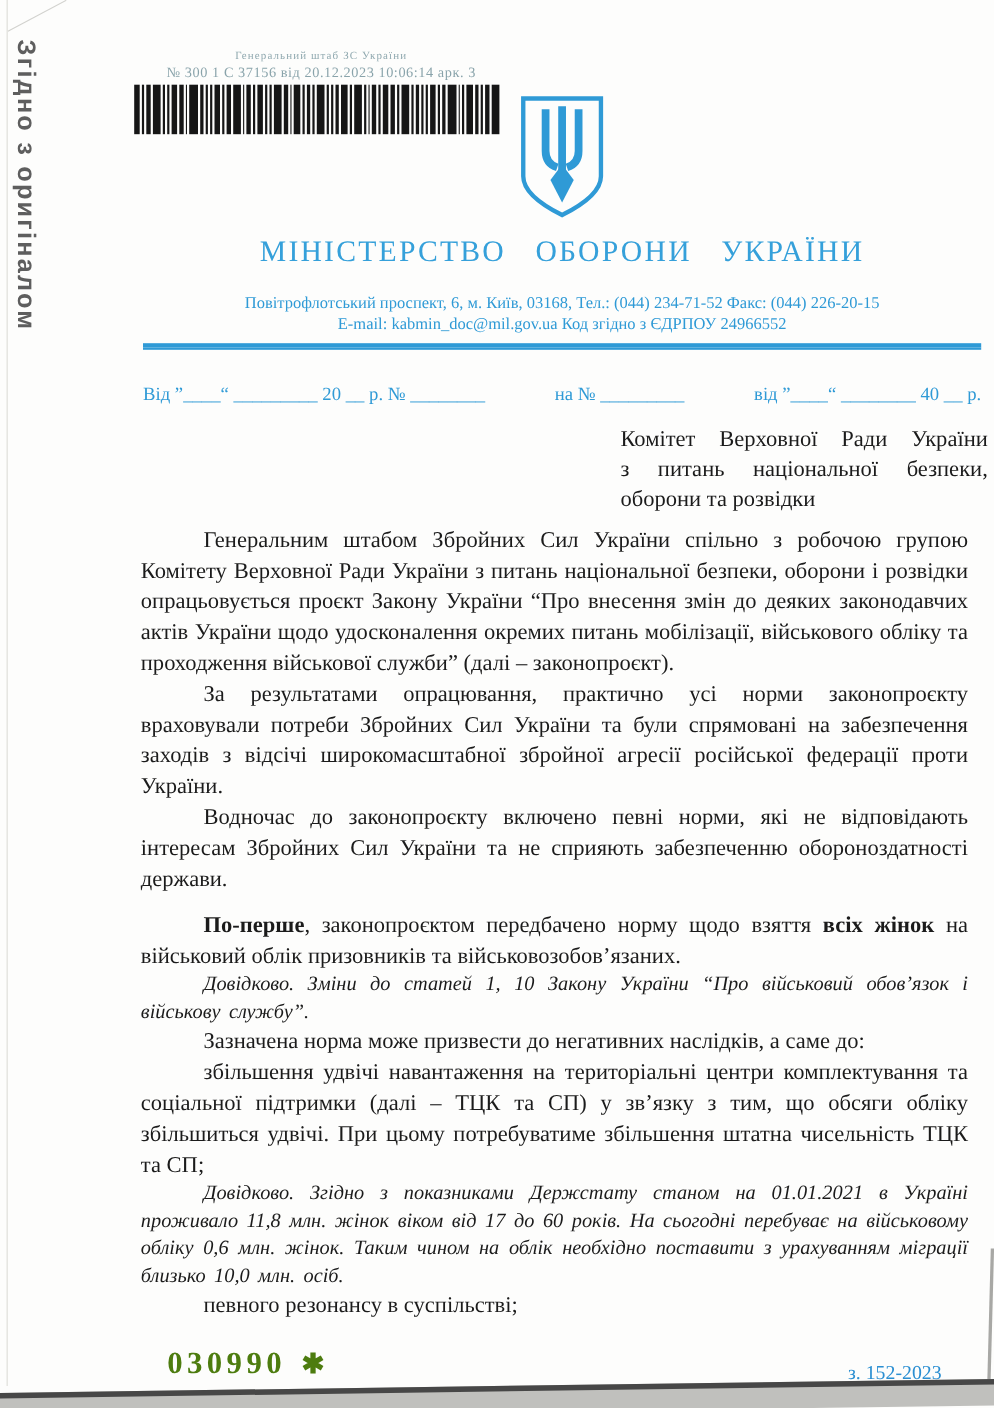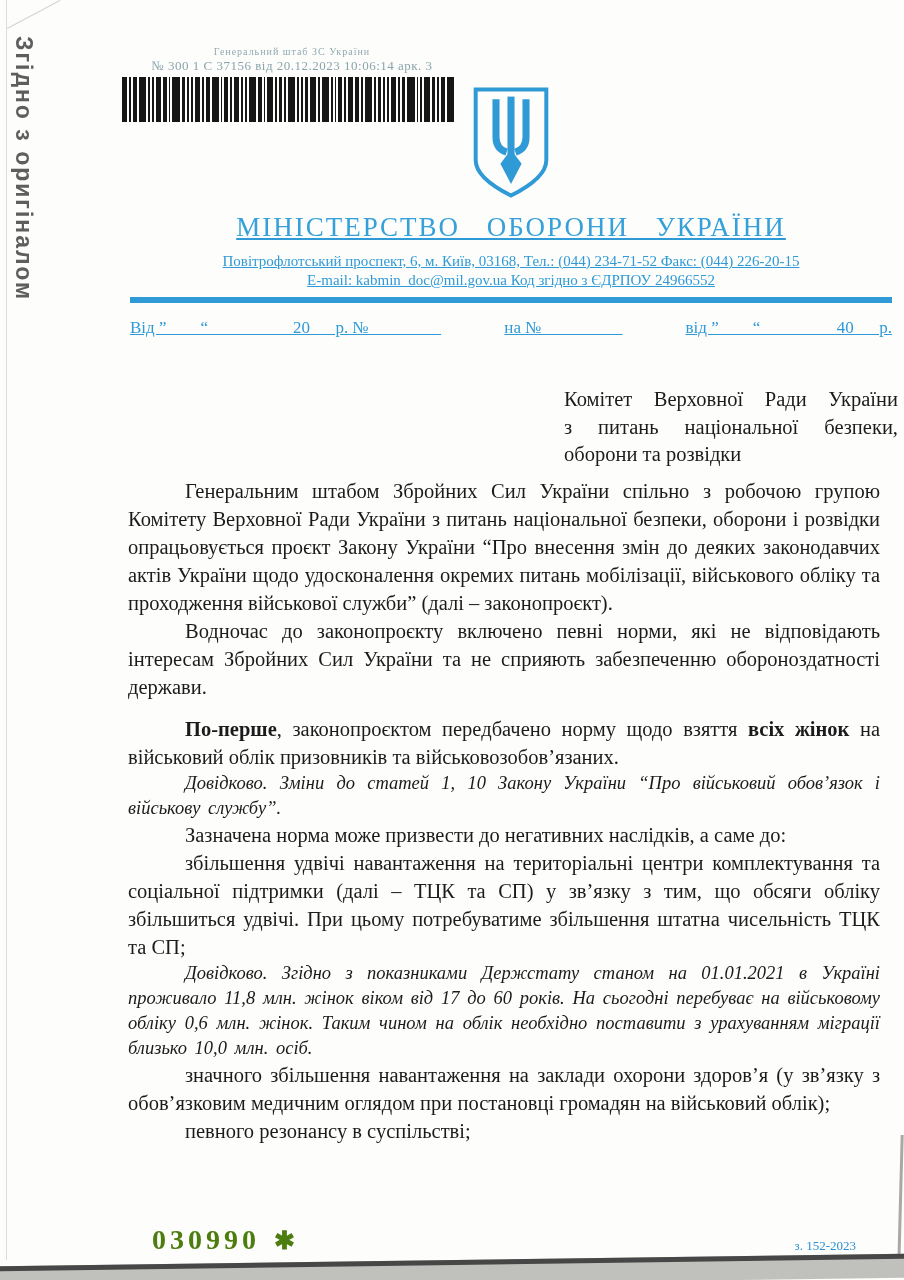--- a/index.html
+++ b/index.html
@@ -34,56 +34,56 @@
   }
 
   
   .reg-stamp { position:absolute; left:118px; top:22px; width:348px; color:var(--faint-teal); text-align:center; }
   .reg-stamp .l1 { font-size:10px; letter-spacing:1px; opacity:.85;margin-top:24px; }
   .reg-stamp .l2 { font-size:13px; letter-spacing:.5px; margin-top:1px; opacity:.9; }
   .barcode { margin-top:3px; height:45px; display:flex; align-items:stretch; justify-content:flex-start; padding-left:4px; }
   .barcode i { display:block; height:100%; background:#161616; margin-right:2px; }
 
   
-  .letterhead { position:absolute; left:130px; top:86px; width:762px; text-align:center; color:var(--accent);text-decoration:underline; }
+  .letterhead { position:absolute; left:130px; top:86px; width:762px; text-align:center; color:var(--accent); }
   .emblem { display:inline-block; }
   .ministry {
     margin-top:9px; font-size:27px; letter-spacing:2px; word-spacing:18px;
     color:#35a0da;
   }
   .org {
     margin-top:4px; font-size:29px; font-weight:bold; letter-spacing:.5px; word-spacing:2px;
     color:var(--accent-dark);
   }
-  .addr { margin-top:9px; font-size:15px; line-height:19px; color:var(--accent); }
+  .addr { margin-top:23px; font-size:15px; line-height:19px; color:var(--accent); }
   .addr2 { font-size:15px; line-height:19px; color:var(--accent); }
   .rule { margin-top:7px; height:4px; border-top:4px solid var(--accent); border-bottom:2px solid var(--accent); }
   .ref-line {
-    margin-top:15px; display:flex; justify-content:space-between;
+    margin-top:31px; display:flex; justify-content:space-between;
     font-size:17px; color:var(--accent); white-space:nowrap;
   }
 
   
   .recipient { position:absolute; left:564px; top:386px; width:334px; font-size:20.5px; line-height:27.5px; color:var(--ink); }
   .recipient div:not(:last-child) { text-align:justify; text-align-last:justify; }
 
   
   .doc-body { position:absolute; left:128px; top:477px; width:752px; color:var(--ink); }
   p.body-p { margin:0; text-indent:57px; text-align:justify; font-size:20.5px; line-height:28px; }
   p.note { margin:0; text-indent:57px; text-align:justify; font-style:italic; font-size:18.5px; line-height:25px; word-spacing:3px; }
   p.mt { margin-top:14px; }
   .b { font-weight:bold; }
 
   
   .doc-number {
     position:absolute; left:152px; top:1224px;
     font-size:28px; font-weight:bold; letter-spacing:4px; color:#4d7c0f;
   }
   .doc-number .star { font-size:25px; letter-spacing:0; margin-left:14px; }
-  .order-ref { position:absolute; right:48px; top:1238px; font-size:13px; color:#2b8fd2; }
+  .order-ref { position:absolute; right:48px; top:1238px; font-size:18px; color:#2b8fd2; }
 </style>
 </head>
 <body>
 
 <div class="edge-left"></div>
 <div class="corner-line"></div>
 <div class="edge-right"></div>
 <div class="edge-bottom"></div>
 
 <div class="cert-stamp">Згідно з оригіналом</div>
@@ -177,26 +177,26 @@
 </div>
 
 <div class="recipient">
     <div>Комітет Верховної Ради України</div>
     <div>з питань національної безпеки,</div>
     <div>оборони та розвідки</div>
   </div>
 
 <div class="doc-body">
     <p class="body-p"><span>Генеральним штабом Збройних Сил України спільно з робочою групою Комітету Верховної Ради України з питань національної безпеки, оборони і розвідки опрацьовується проєкт Закону України “Про внесення змін до деяких законодавчих актів України щодо удосконалення окремих питань мобілізації, військового обліку та проходження військової служби” (далі – законопроєкт).</span></p>
+    <p class="body-p"><span>За результатами опрацювання, практично усі норми законопроєкту враховували потреби Збройних Сил України та були спрямовані на забезпечення заходів з відсічі широкомасштабної збройної агресії російської федерації проти України.</span></p>
     <p class="body-p"><span>Водночас до законопроєкту включено певні норми, які не відповідають інтересам Збройних Сил України та не сприяють забезпеченню обороноздатності держави.</span></p>
     <p class="body-p mt"><span class="b">По-перше</span><span>, законопроєктом передбачено норму щодо взяття </span><span class="b">всіх жінок</span><span> на військовий облік призовників та військовозобов’язаних.</span></p>
     <p class="note"><span>Довідково. Зміни до статей 1, 10 Закону України “Про військовий обов’язок і військову службу”.</span></p>
     <p class="body-p"><span>Зазначена норма може призвести до негативних наслідків, а саме до:</span></p>
     <p class="body-p"><span>збільшення удвічі навантаження на територіальні центри комплектування та соціальної підтримки (далі – ТЦК та СП) у зв’язку з тим, що обсяги обліку збільшиться удвічі. При цьому потребуватиме збільшення штатна чисельність ТЦК та СП;</span></p>
     <p class="note"><span>Довідково. Згідно з показниками Держстату станом на 01.01.2021 в Україні проживало 11,8 млн. жінок віком від 17 до 60 років. На сьогодні перебуває на військовому обліку 0,6 млн. жінок. Таким чином на облік необхідно поставити з урахуванням міграції близько 10,0 млн. осіб.</span></p>
-    <p class="body-p"><span>значного збільшення навантаження на заклади охорони здоров’я (у зв’язку з обов’язковим медичним оглядом при постановці громадян на військовий облік);</span></p>
     <p class="body-p"><span>певного резонансу в суспільстві;</span></p>
   </div>
 
 <div class="doc-number">
   <span>030990</span><span class="star">✱</span>
 </div>
 <div class="order-ref">з. 152-2023</div>
 
 </body></html>

